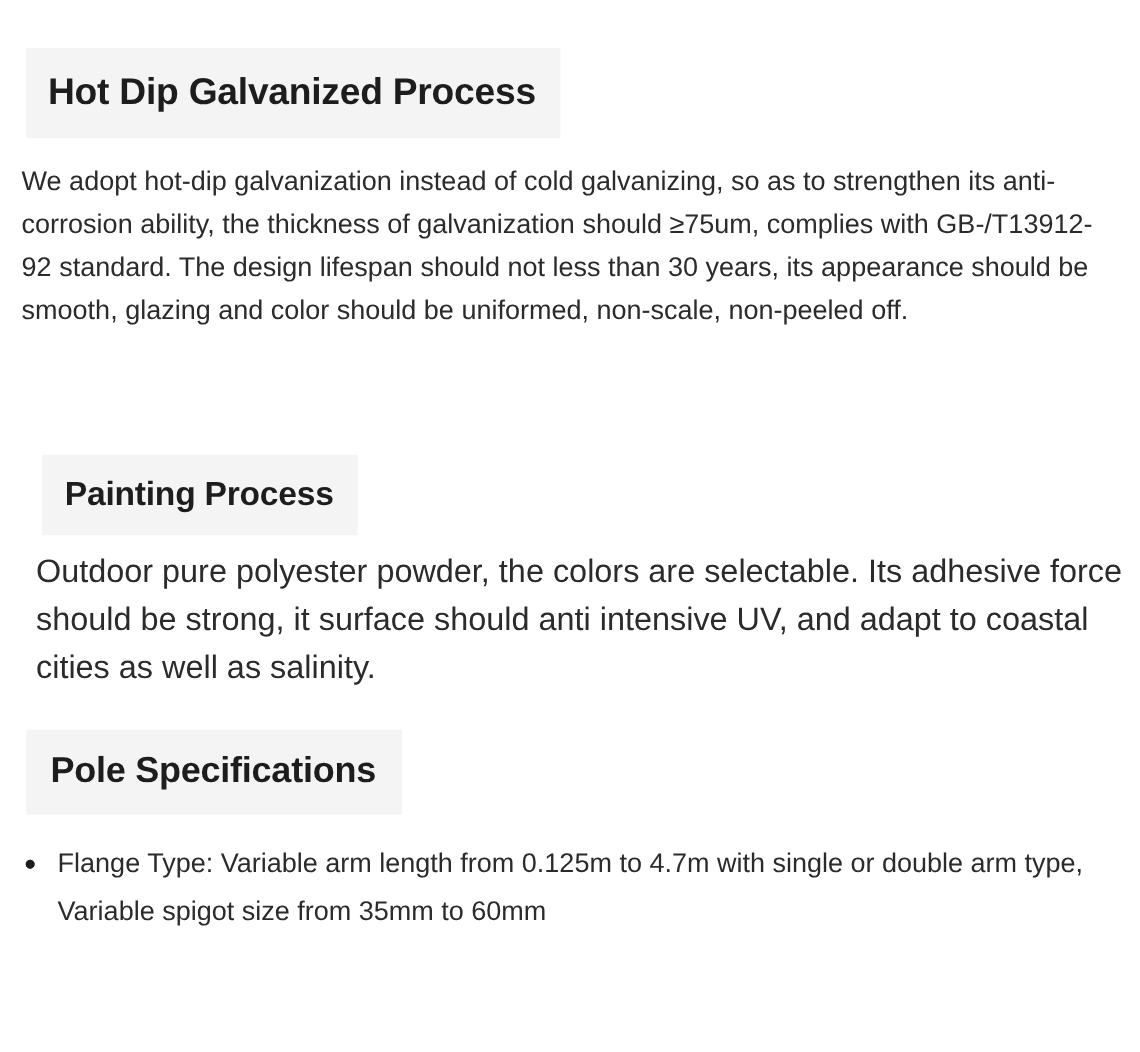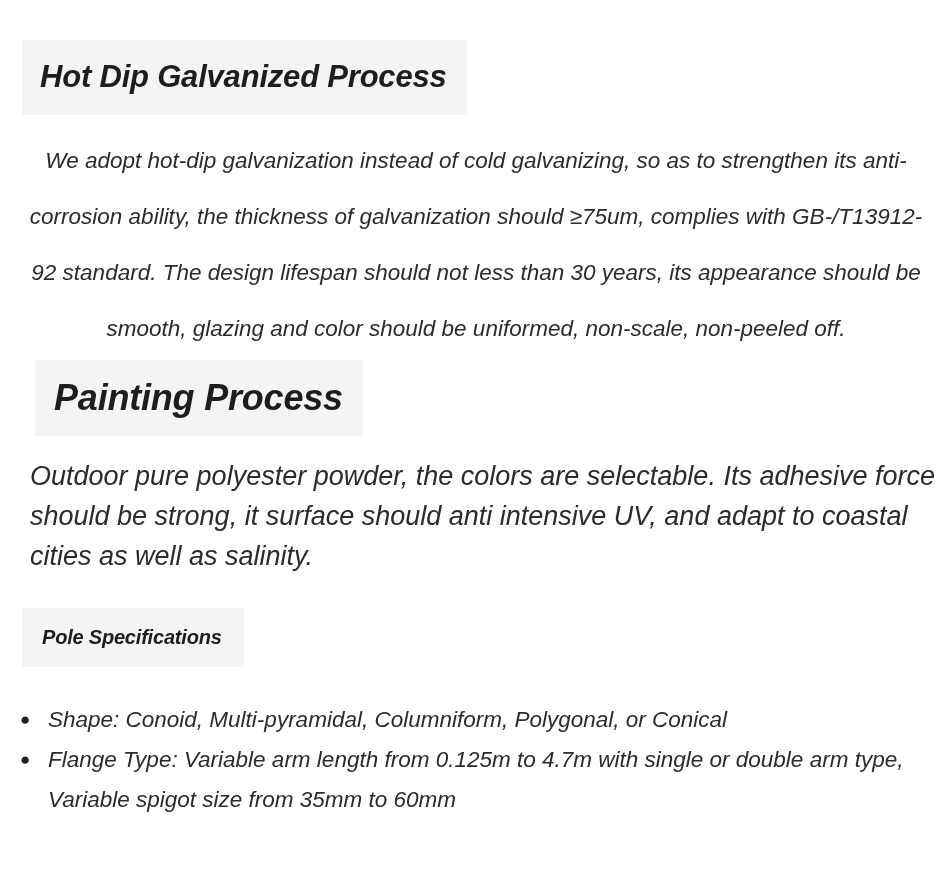--- a/index.html
+++ b/index.html
@@ -12,21 +12,20 @@
     background: #ffffff;
     font-family: "Liberation Sans", sans-serif;
     color: #222222;
     overflow: hidden;
   }
   .page {
     position: relative;
     width: 950px;
     height: 877px;
     box-sizing: border-box;
-    font-style: italic;
   }
 
   .heading {
     display: inline-block;
     background: #f4f4f4;
     font-weight: bold;
     color: #1d1d1d;
     letter-spacing: -0.2px;
     line-height: 1.2;
   }
@@ -38,49 +37,48 @@
     padding: 18px 20px 20px 18px;
     font-size: 31px;
   }
 
   .p-galv {
     position: absolute;
     left: 18px;
     top: 133px;
     width: 916px;
     font-size: 22.5px;
-    line-height: 56px;
+    line-height: 36px;
     color: #2b2b2b;
-    text-align: center;
   }
 
   .h-paint {
     position: absolute;
     left: 35px;
-    top: 360px;
+    top: 379px;
     padding: 16px 20px 17px 19px;
-    font-size: 36px;
+    font-size: 28px;
   }
 
   .p-paint {
     position: absolute;
     left: 30px;
     top: 456px;
     width: 916px;
     font-size: 27px;
     line-height: 40px;
     color: #2b2b2b;
   }
 
   .h-spec {
     position: absolute;
     left: 22px;
     top: 608px;
     padding: 17px 22px 18px 20px;
-    font-size: 20px;
+    font-size: 30px;
   }
 
   .spec-list {
     position: absolute;
     left: 18px;
     top: 700px;
     width: 916px;
     font-size: 22.5px;
     line-height: 40px;
     color: #2b2b2b;
@@ -109,21 +107,20 @@
 
   <div class="heading h-paint">Painting Process</div>
 
   <div class="p-paint">Outdoor pure polyester powder, the colors are selectable. Its adhesive force should be strong, it surface should anti intensive UV, and adapt to coastal cities as well as salinity.</div>
 
   <div class="heading h-spec">Pole Specifications</div>
 
   <div class="spec-list">
     <div class="spec-item">
       <span class="bullet">●</span>
-      <span>Shape: Conoid, Multi-pyramidal, Columniform, Polygonal, or Conical</span>
     </div>
     <div class="spec-item">
       <span class="bullet">●</span>
       <span>Flange Type: Variable arm length from 0.125m to 4.7m with single or double arm type, Variable spigot size from 35mm to 60mm</span>
     </div>
   </div>
 
 </div>
 
 </body></html>

